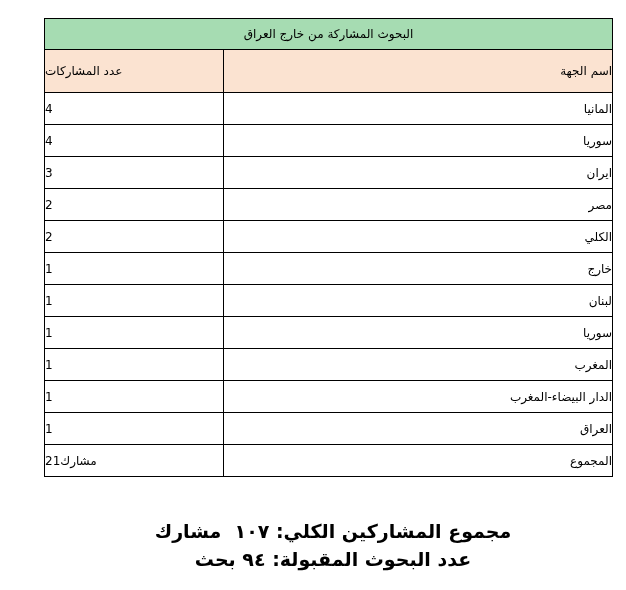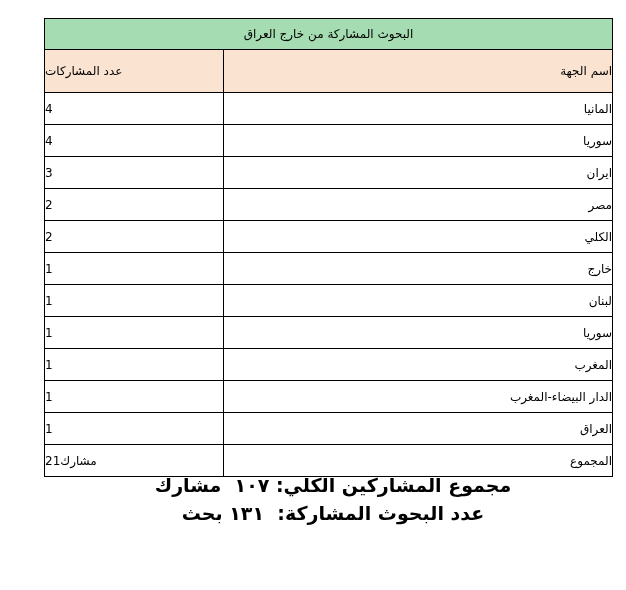--- a/index.html
+++ b/index.html
@@ -49,21 +49,21 @@
     padding-right: 8px;
   }
   .count-header, .count-cell {
     text-align: left;
   }
   .data-row td {
     height: 31px;
   }
   .summary {
     position: absolute;
-    top: 471px;
+    top: 517px;
     left: 40px;
     width: 586px;
     text-align: center;
     direction: rtl;
   }
   .summary-line {
     font-size: 19px;
     font-weight: bold;
     line-height: 28px;
     white-space: pre-wrap;
@@ -135,16 +135,16 @@
       </tr>
       <tr class="data-row total-row">
         <td class="entity-cell">المجموع</td>
         <td class="count-cell">مشارك21</td>
       </tr>
     </tbody>
   </table>
 
   <div class="summary">
     <div class="summary-line">مجموع المشاركين الكلي: ١٠٧  مشارك</div>
-    <div class="summary-line">عدد البحوث المشاركة:  ١٣١ بحث</div>
+    <div class="summary-line">عدد البحوث المقبولة: ٩٤ بحث</div>
   </div>
 
 </div>
 
 </body></html>

